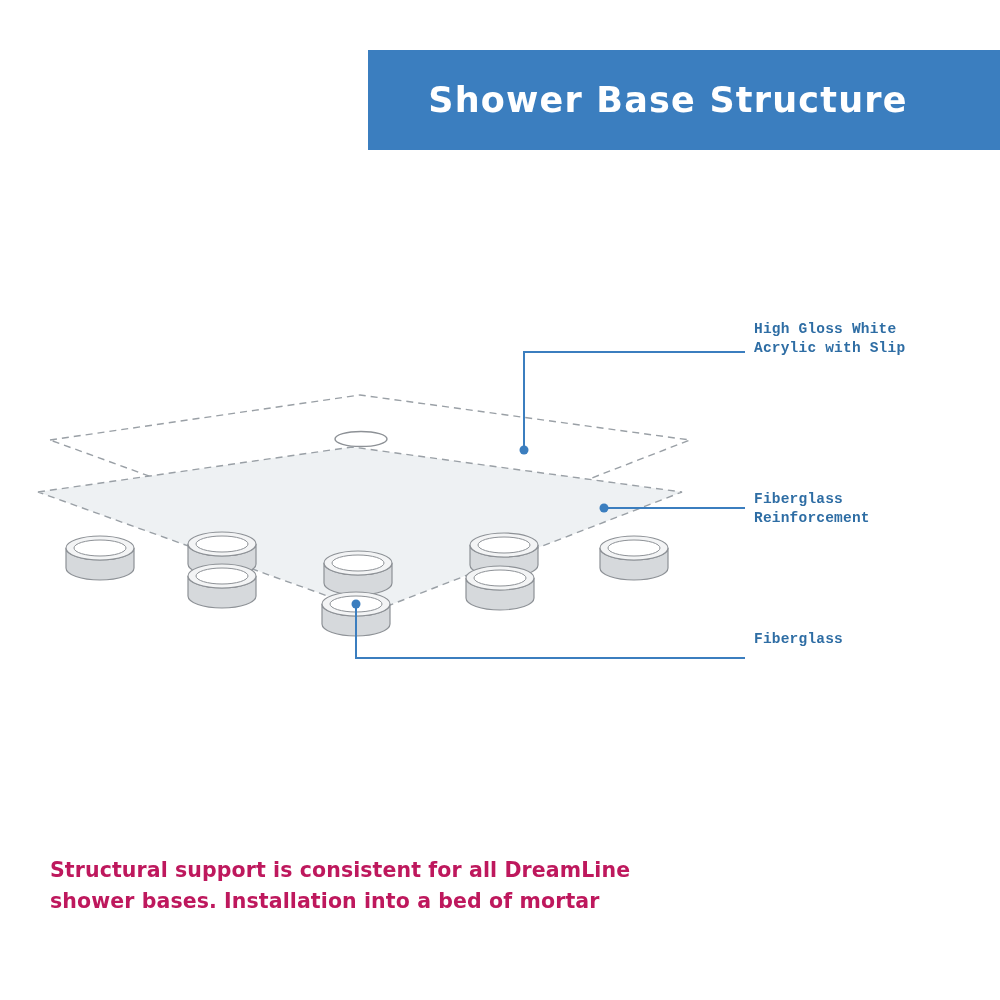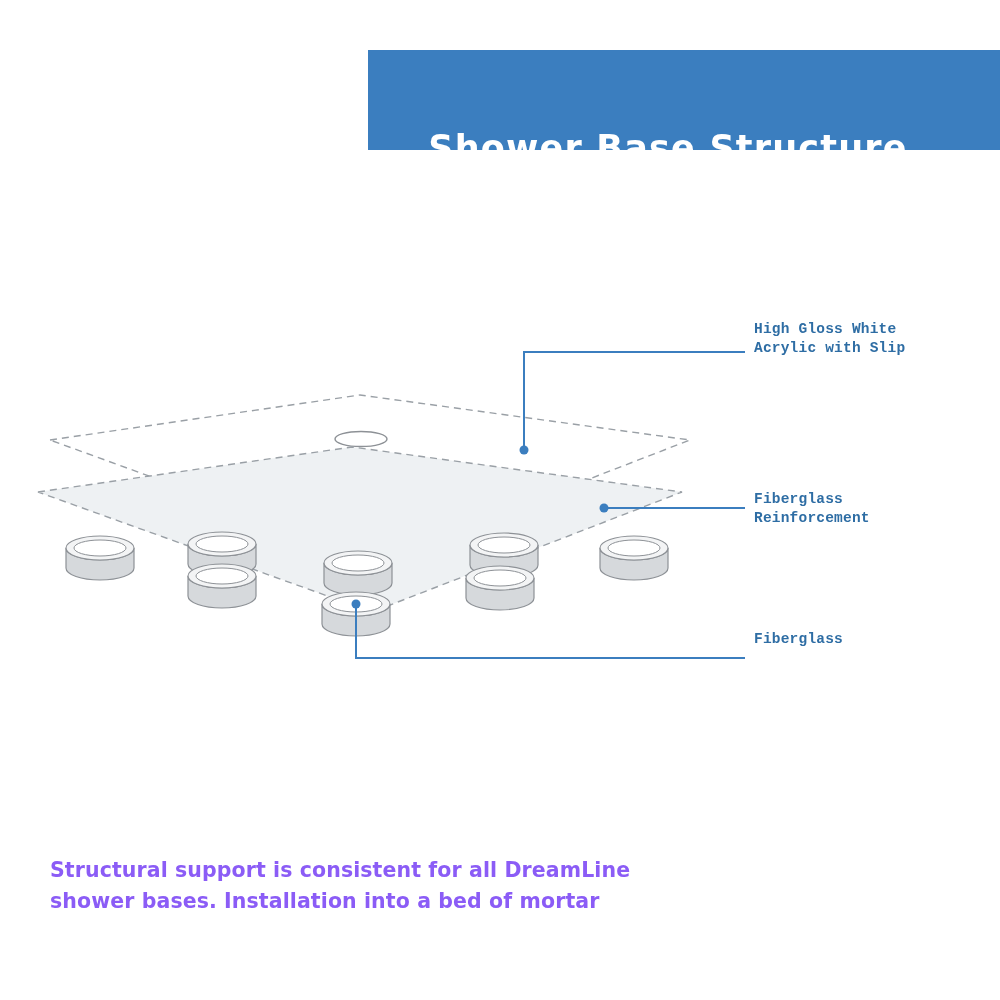--- a/index.html
+++ b/index.html
@@ -36,21 +36,20 @@
     width: 600px;
     height: 100px;
     line-height: 100px;
     text-align: center;
     color: #ffffff;
     font-size: 35px;
     font-weight: bold;
     letter-spacing: 1.2px;
     font-family: "DejaVu Sans", sans-serif;
     white-space: nowrap;
-    margin-top: 48px;
   }
 
   
   #diagram {
     position: absolute;
     left: 0;
     top: 0;
     width: 1000px;
     height: 1000px;
   }
@@ -68,21 +67,21 @@
   #callout-acrylic { left: 754px; top: 320px; width: 220px; }
   #callout-fiberglass { left: 754px; top: 490px; width: 220px; }
   #callout-support { left: 754px; top: 630px; width: 220px; }
 
   
   .footer-note {
     position: absolute;
     left: 50px;
     top: 855px;
     width: 660px;
-    color: #8b5cf6;
+    color: #be185d;
     font-size: 20.5px;
     font-weight: bold;
     line-height: 31px;
     letter-spacing: 0.1px;
     font-family: "DejaVu Sans", sans-serif;
   }
 </style>
 </head>
 <body>
 

